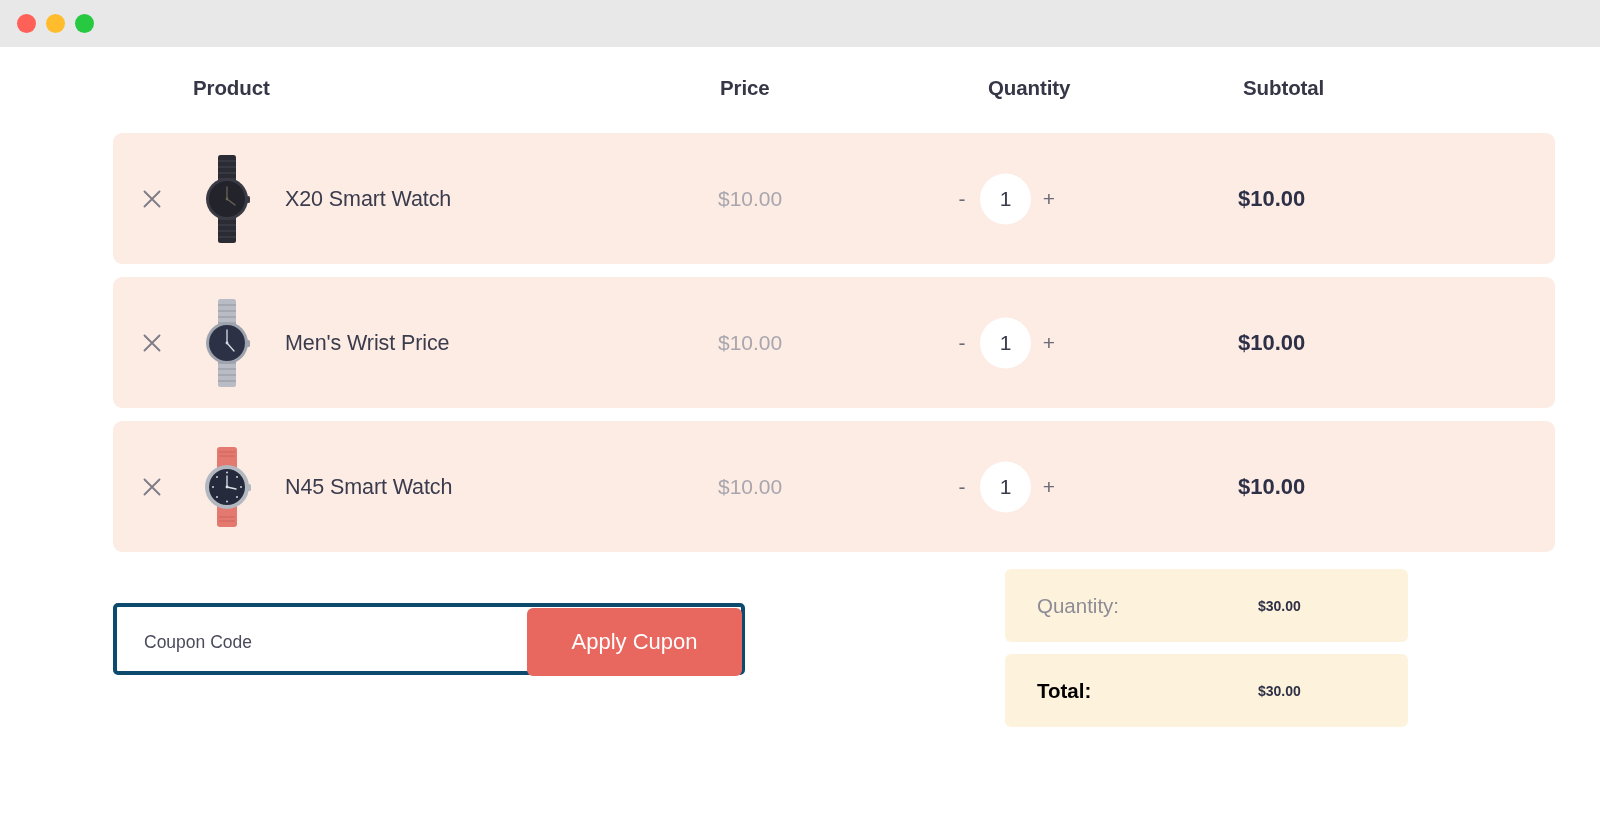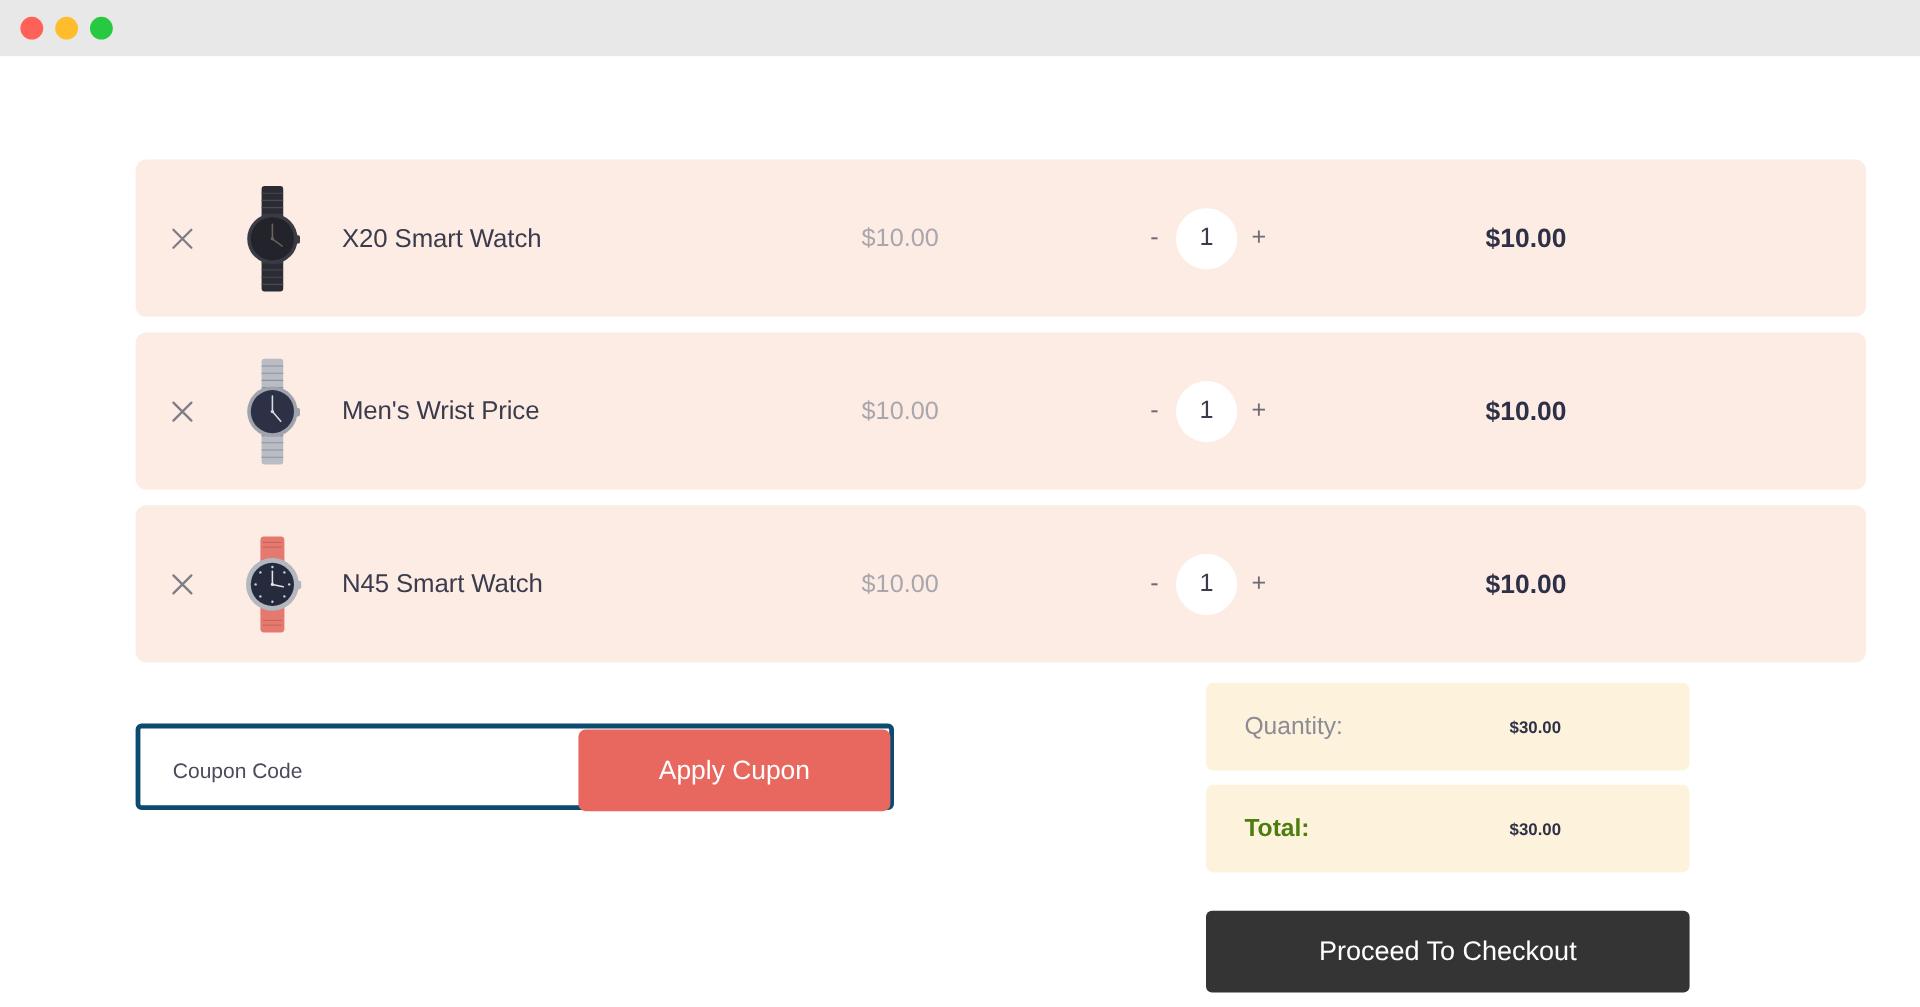--- a/index.html
+++ b/index.html
@@ -199,21 +199,21 @@
     background: transparent;
     font-size: 17.5px;
     color: #3a3b4c;
     font-family: "Liberation Sans", sans-serif;
   }
   .coupon-input::placeholder { color: #4a4b5b; opacity: 1; }
   .apply-btn {
     position: absolute;
     right: -1px;
     top: 1px;
-    width: 260px;
+    width: 215px;
     height: 68px;
     border: none;
     border-radius: 6px;
     background: #e8675f;
     color: #ffffff;
     font-size: 22px;
     cursor: pointer;
     font-family: "Liberation Sans", sans-serif;
   }
 
@@ -234,21 +234,21 @@
   }
   .total-label {
     position: absolute;
     left: 32px;
     top: 50%;
     transform: translateY(-50%);
     font-size: 20.5px;
     white-space: nowrap;
   }
   .total-label.muted  { color: #8d8b96; }
-  .total-label.strong { color: #4d7c0f; font-weight: 700; }
+  .total-label.strong { color: #000000; font-weight: 700; }
   .total-value {
     position: absolute;
     left: 253px;
     top: 50%;
     transform: translateY(-50%);
     font-size: 14px;
     font-weight: 700;
     color: #2e3047;
     white-space: nowrap;
   }
@@ -276,20 +276,26 @@
   <div class="titlebar">
     <div class="traffic">
       <span class="dot red"></span>
       <span class="dot yellow"></span>
       <span class="dot green"></span>
     </div>
   </div>
 
   <div class="content">
 
+    <div class="table-head">
+      <span class="th th-product">Product</span>
+      <span class="th th-price">Price</span>
+      <span class="th th-quantity">Quantity</span>
+      <span class="th th-subtotal">Subtotal</span>
+    </div>
 
     <div class="rows">
 
       <div class="row">
         <button class="remove-btn">
           <svg viewBox="0 0 26 26" aria-hidden="true">
             <path d="M5.5 5.5 L20.5 20.5 M20.5 5.5 L5.5 20.5" stroke="#7e7c86" stroke-width="1.9" stroke-linecap="round"></path>
           </svg>
         </button>
         <span class="thumb">
@@ -423,16 +429,15 @@
       <div class="total-row">
         <span class="total-label muted">Quantity:</span>
         <span class="total-value">$30.00</span>
       </div>
       <div class="total-row">
         <span class="total-label strong">Total:</span>
         <span class="total-value">$30.00</span>
       </div>
     </div>
 
-    <button class="checkout-btn">Proceed To Checkout</button>
 
   </div>
 </div>
 
 </body></html>

